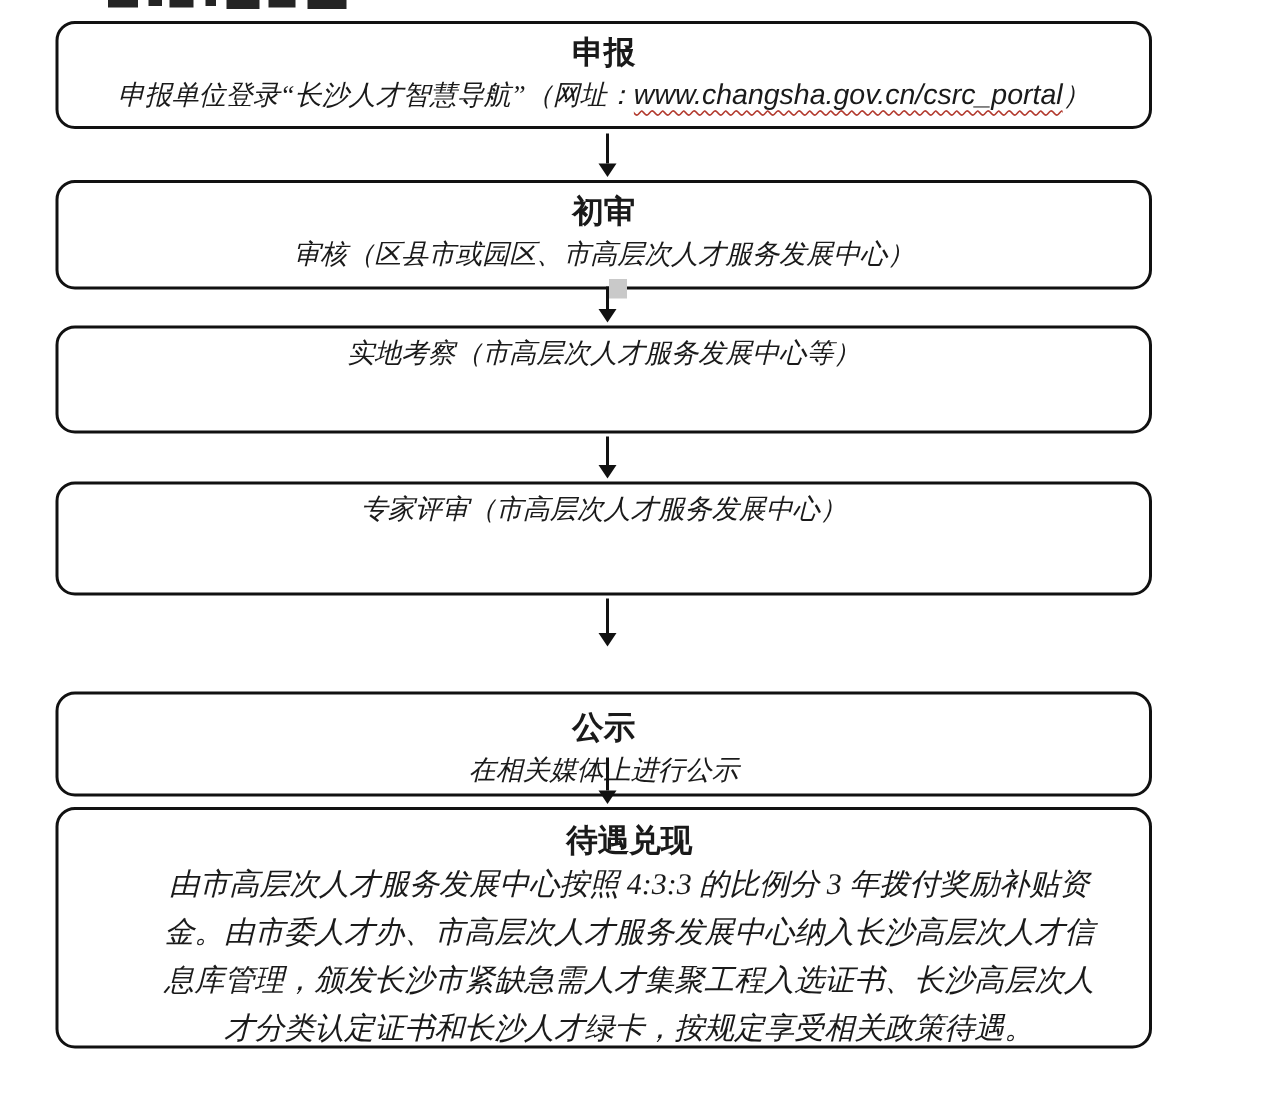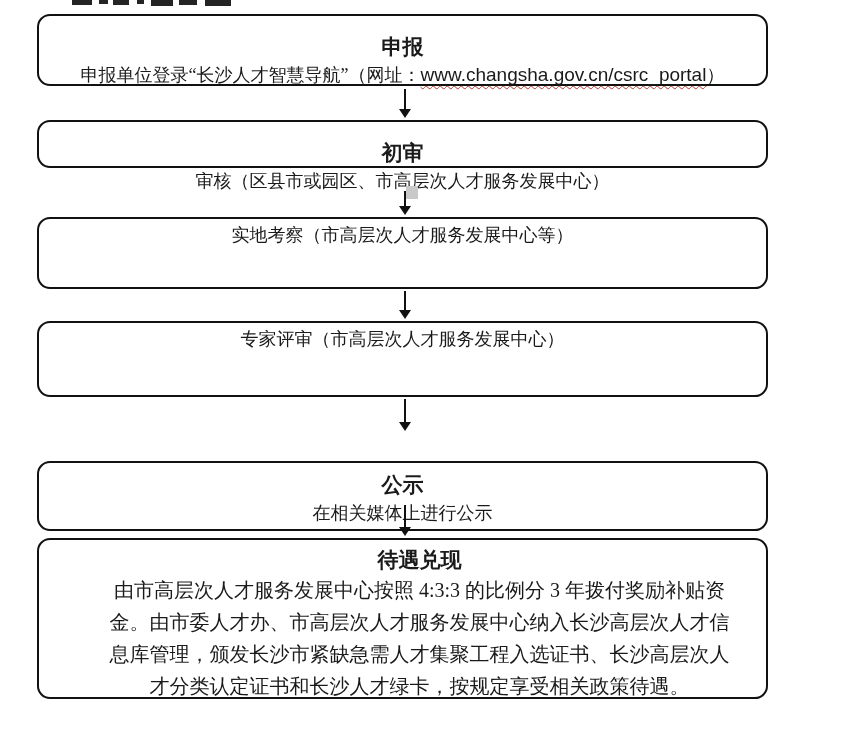--- a/index.html
+++ b/index.html
@@ -20,24 +20,24 @@
   .f4{left:137px; width:7px;  height:4px;}
   .f5{left:151px; width:22px; height:6px;}
   .f6{left:179px; width:18px; height:5px;}
   .f7{left:205px; width:26px; height:6px;}
 
   .box{
     position:absolute; left:37px; width:731px; box-sizing:border-box;
     border:2.5px solid var(--border); border-radius:13px;
     background:var(--background); text-align:center;
   }
-  .box-title{font-weight:bold; font-size:21px; line-height:24px; padding-top:19px;}
-  .box-body{font-size:18px; line-height:24px; padding-top:4px;}
+  .box-title{font-weight:bold; font-size:21px; line-height:24px; padding-top:7px;}
+  .box-body{font-size:18px; line-height:24px; padding-top:4px;font-style:italic;}
   #box1{top:14px;  height:72px;}
-  #box2{top:120px; height:48px;}
+  #box2{top:120px; height:73px;}
   #box3{top:217px; height:72px;}
   #box4{top:321px; height:76px;}
   #box5{top:433px; height:70px;margin-top:28px;}
   #box6{top:538px; height:161px;padding-left:34px;}
   #box4 .box-title, #box5 .box-title{padding-top:10px;}
   #box6 .box-title{padding-top:8px;}
   #box6 .box-body{font-size:20px; line-height:32px; padding:2px 28px 0 28px;}
 
   .url{
     font-family:"Liberation Sans","DejaVu Sans",sans-serif; font-size:19px;

